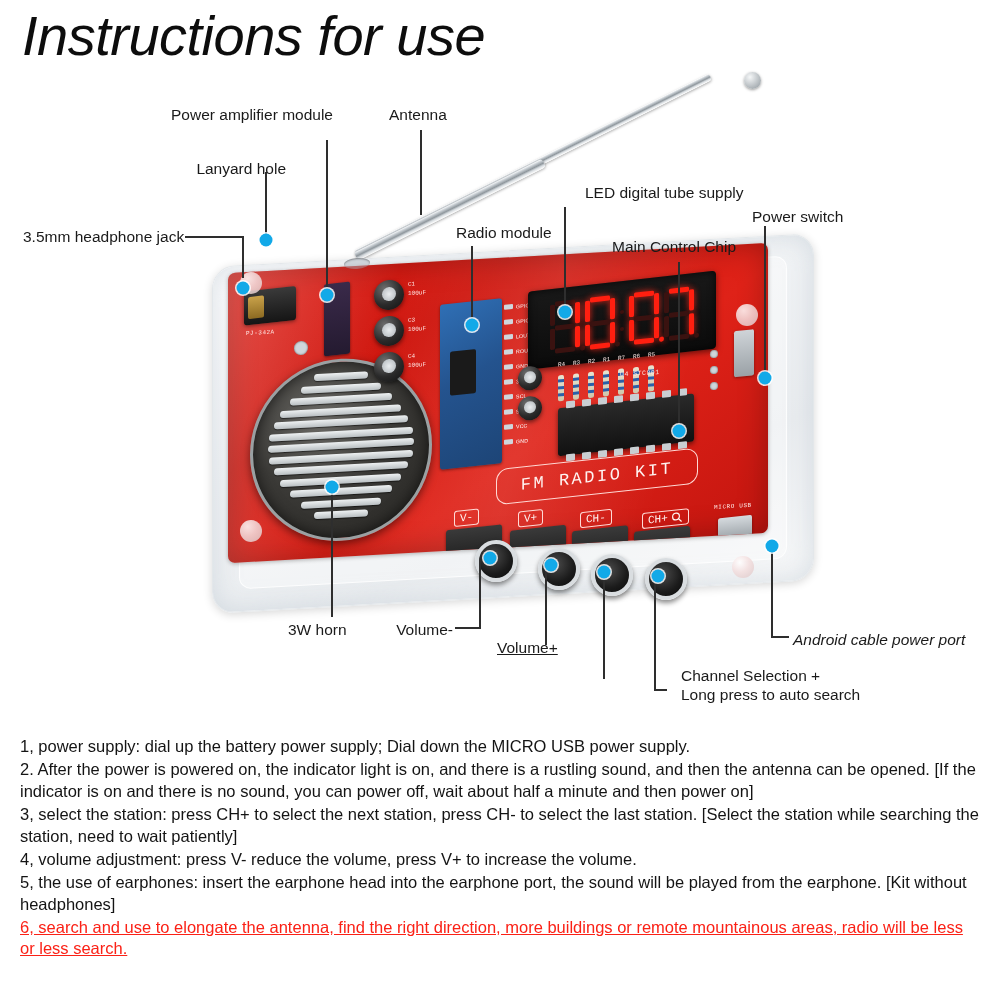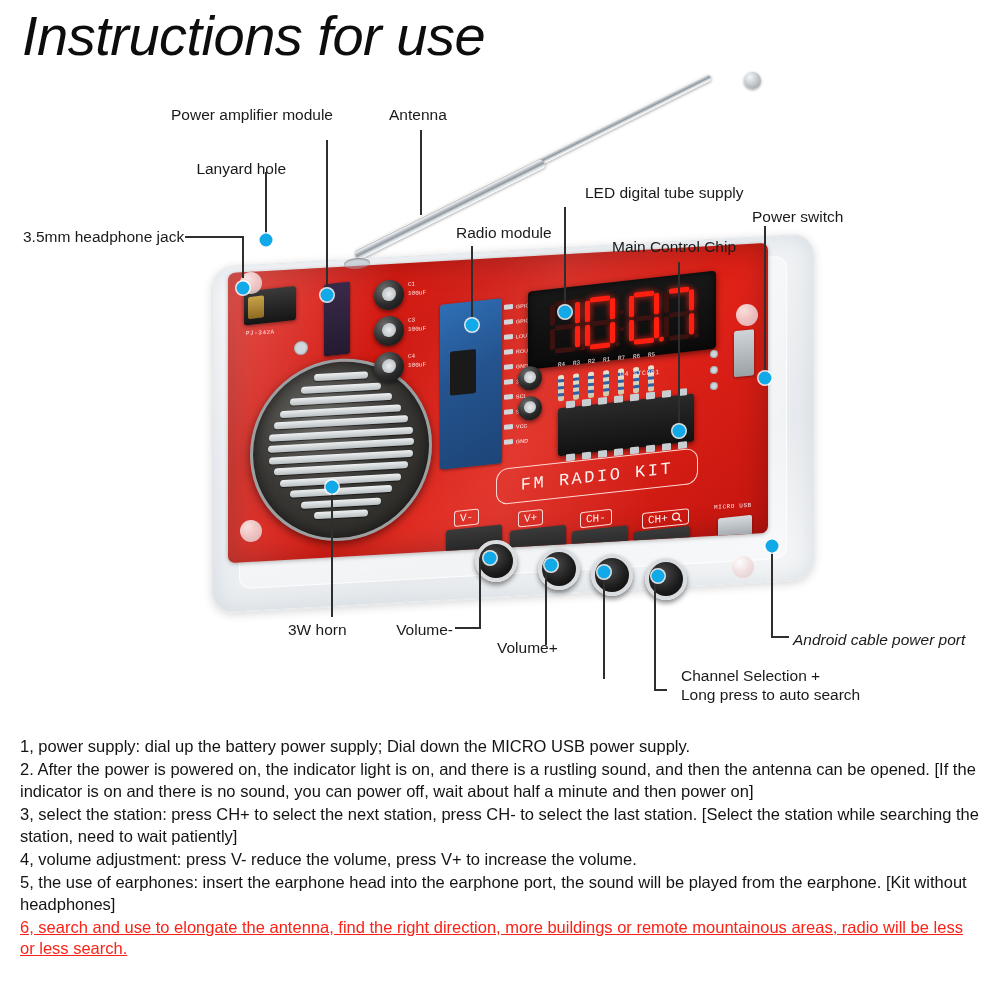--- a/index.html
+++ b/index.html
@@ -527,21 +527,21 @@
   </div>
 
   <div class="callout" style="left:288px;top:621px;">
     <span>3W horn</span>
   </div>
 
   <div class="callout r" style="left:310px;top:621px;width:143px;">
     <span>Volume-</span>
   </div>
 
-  <div class="callout" style="left:497px;top:639px;">
+  <div class="callout" style="left:497px;top:639px;text-decoration:underline;">
     <span>Volume+</span>
   </div>
 
 
   <div class="callout" style="left:681px;top:667px;">
     <div>Channel Selection +</div>
     <div>Long press to auto search</div>
   </div>
 
   <div class="callout" style="left:793px;top:631px;font-style:italic;">

